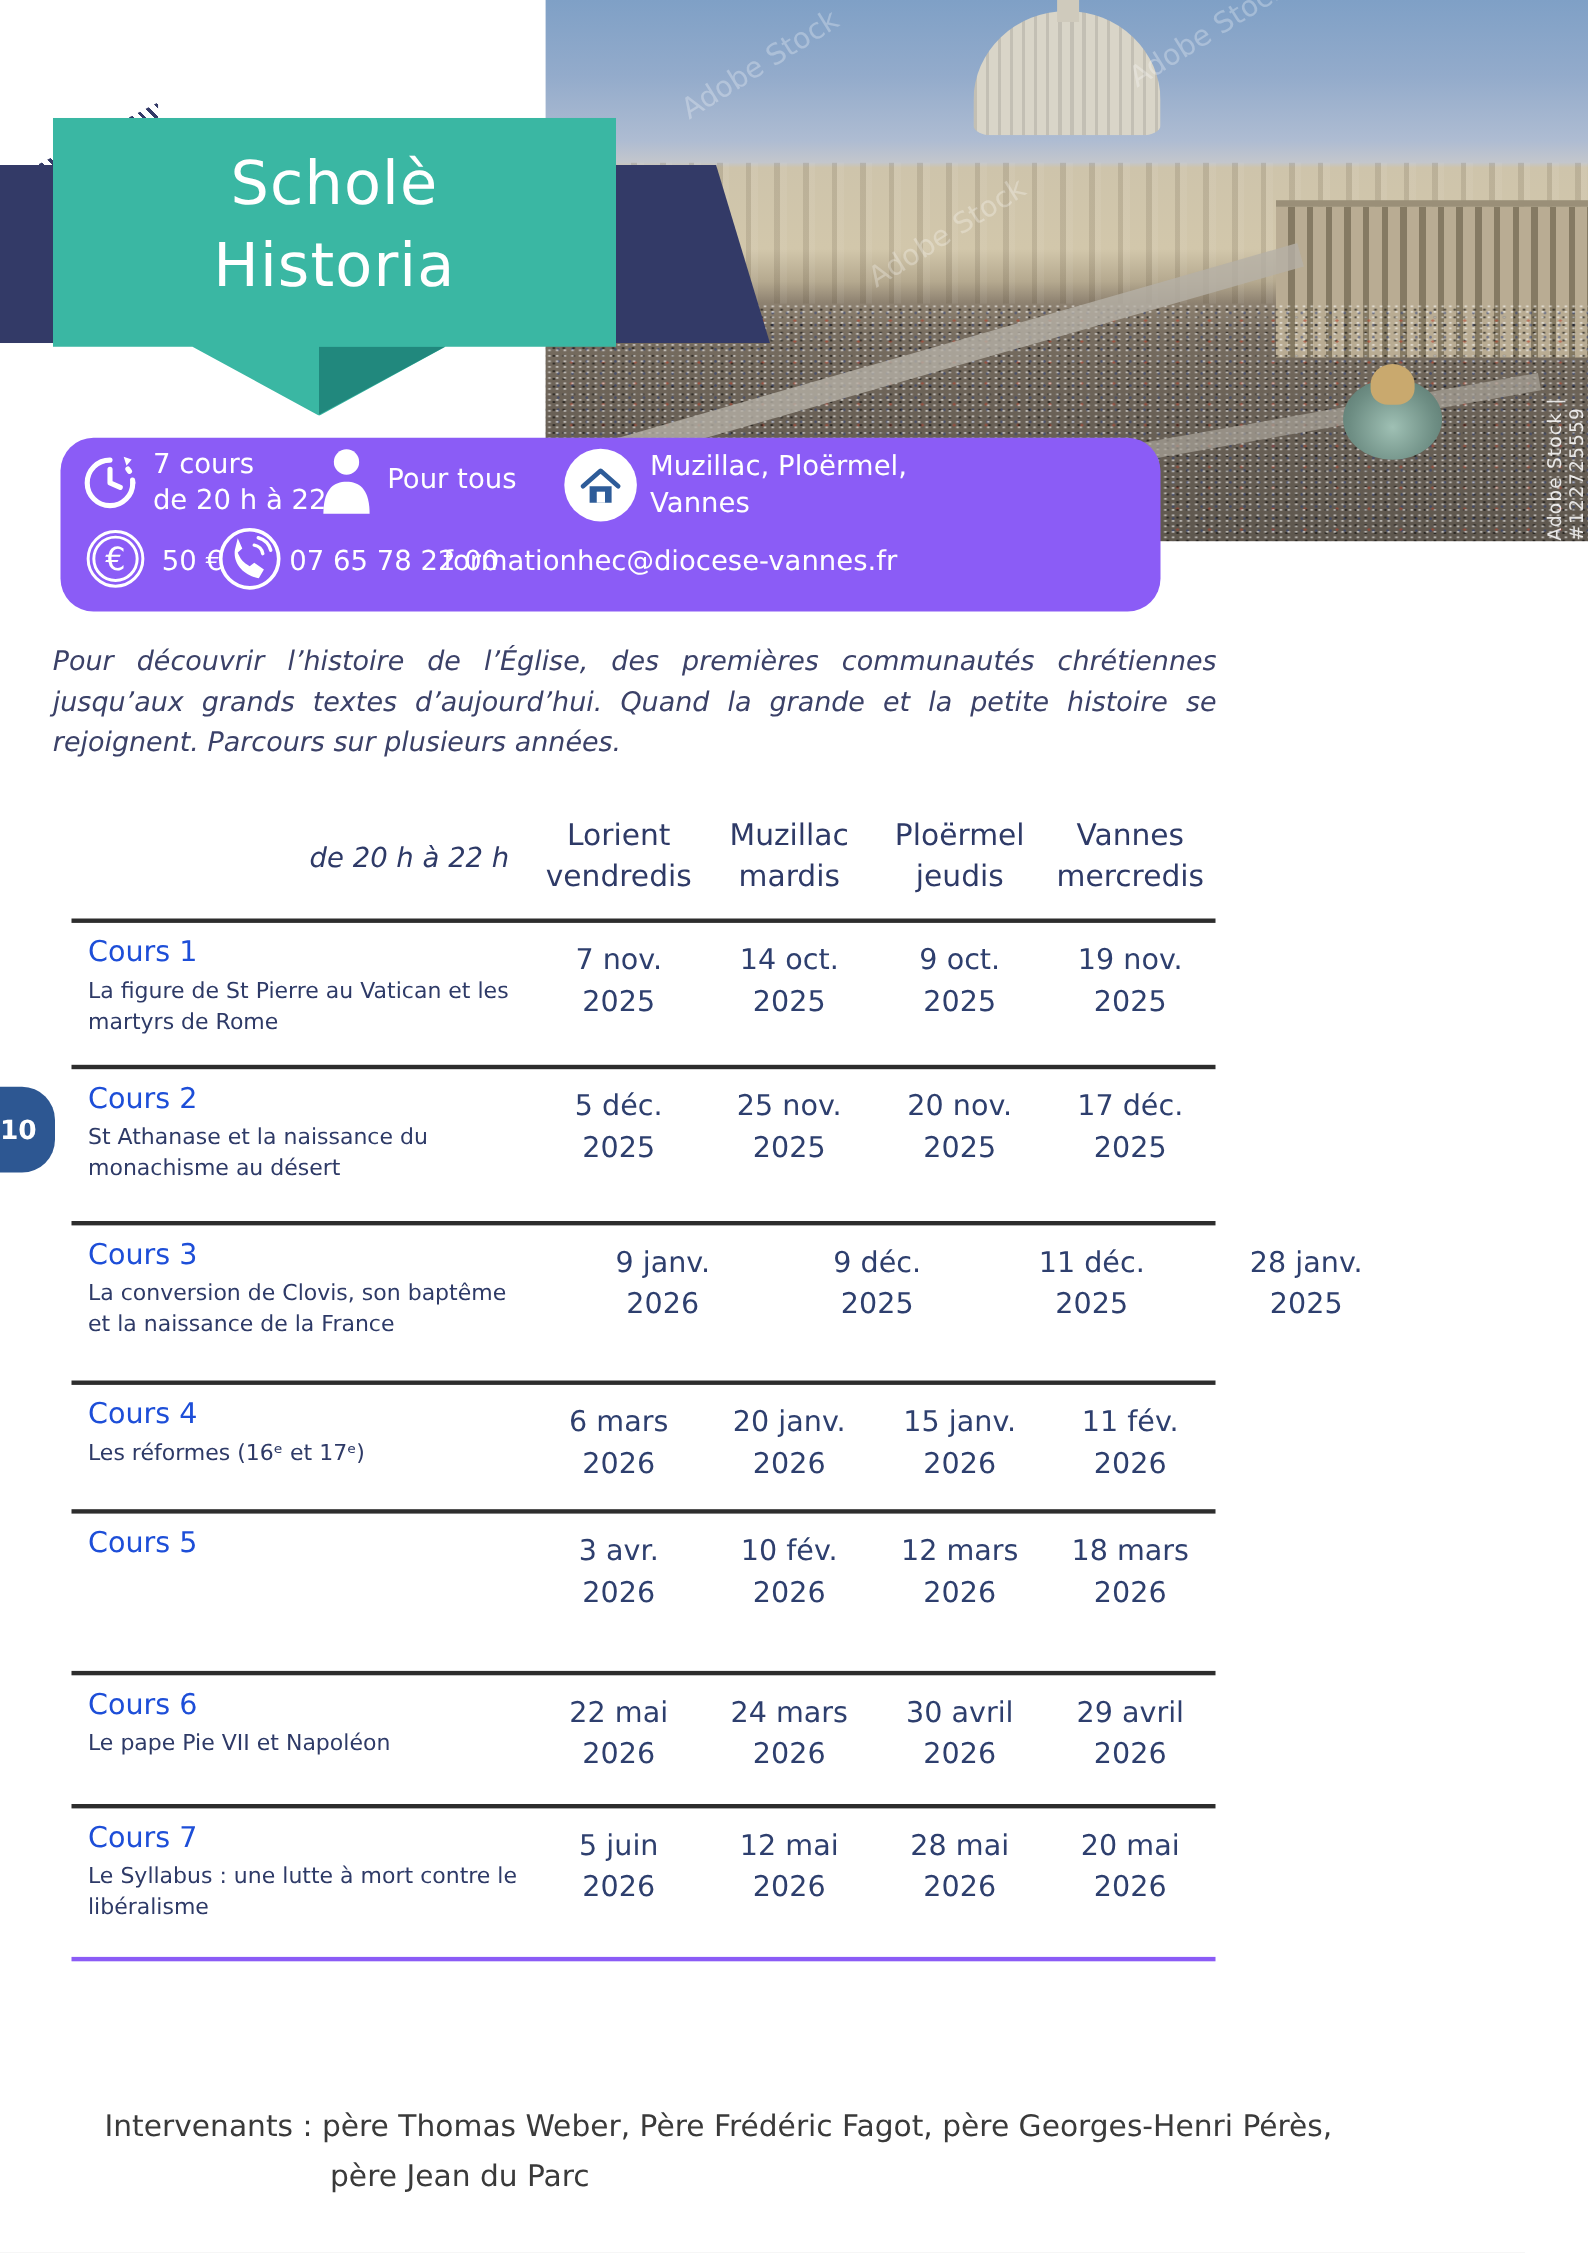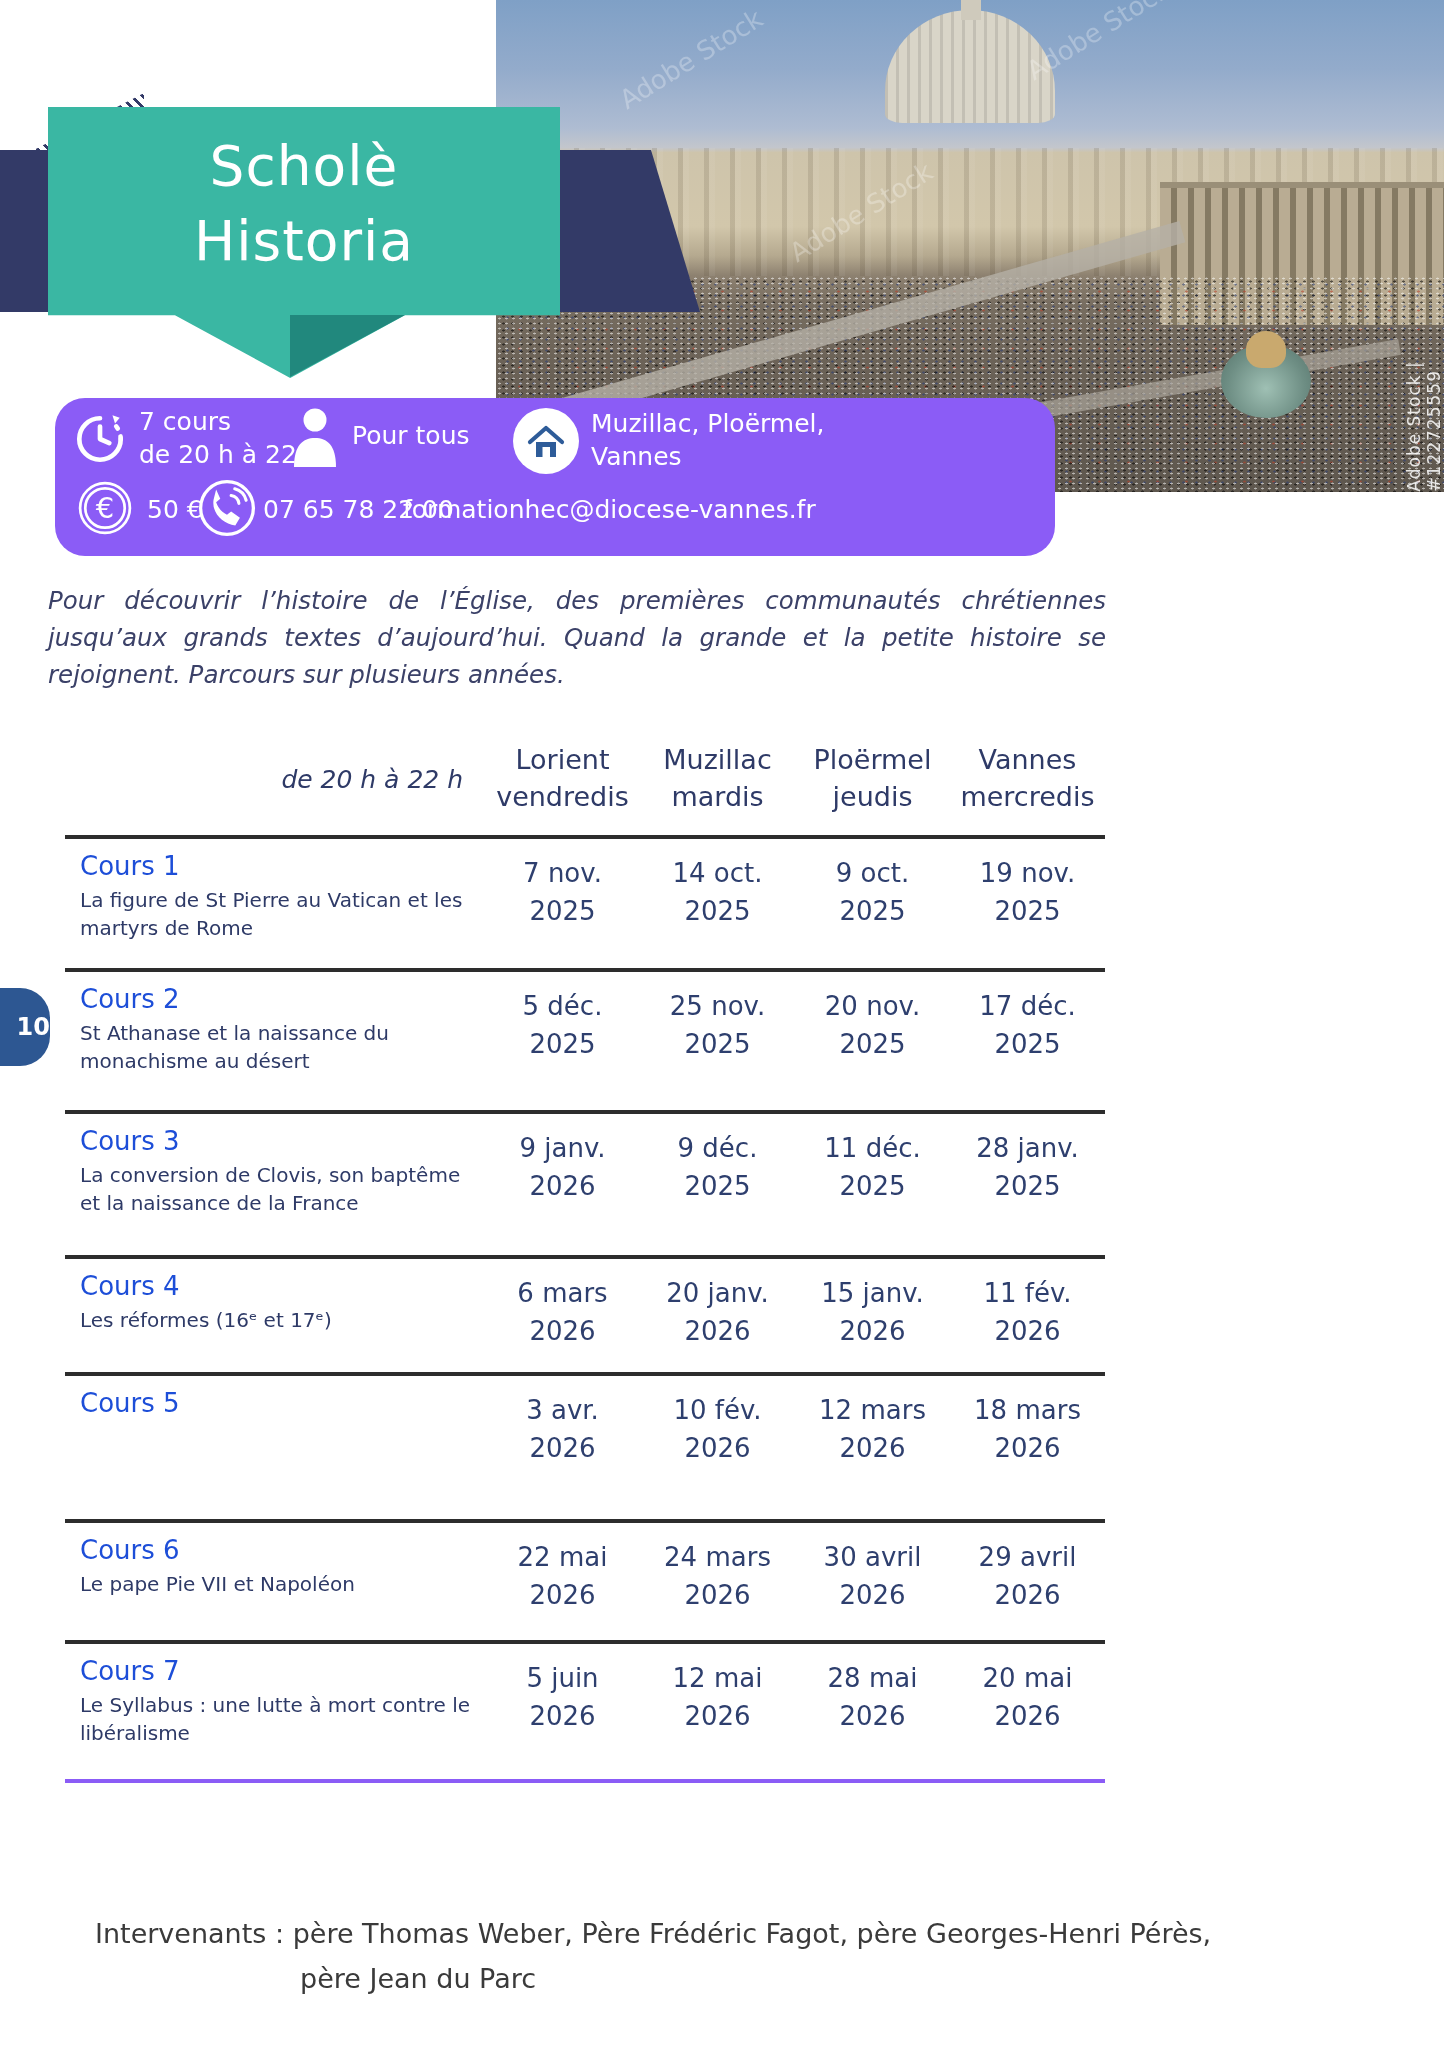--- a/index.html
+++ b/index.html
@@ -126,31 +126,31 @@
   .head-time { display:flex; align-items:center; justify-content:flex-end; padding-right:22px; }
   .time-label { font-style:italic; font-size:25px; color:#2e3a67; }
   .col-head { display:flex; flex-direction:column; align-items:center; justify-content:center;
               color:#2e3a67; font-size:27px; line-height:1.35; padding-top:10px; }
   .course-title { font-size:26px; color:#1d4ed8; margin-bottom:6px; }
   .course-subtitle { font-size:20px; color:#2e3a67; line-height:1.38; }
   #tbody .trow { border-top:4px solid #2d2d2d; }
   #tbody .trow:last-child { border-bottom:4px solid #8b5cf6; }
   #tbody .trow:nth-child(1) { min-height:133px; }
   #tbody .trow:nth-child(2) { min-height:142px; }
-  #tbody .trow:nth-child(3) { min-height:145px; }
+  #tbody .trow:nth-child(3) { min-height:145px;gap:40px; }
   #tbody .trow:nth-child(4) { min-height:117px; }
   #tbody .trow:nth-child(5) { min-height:147px; }
   #tbody .trow:nth-child(6) { min-height:121px; }
   #tbody .trow:nth-child(7) { min-height:143px; }
 
   
   .page-tab {
     position:absolute; left:0; top:988px; width:50px; height:78px; z-index:6;
     background:#2d5792; border-radius:0 30px 30px 0;
-    display:flex; align-items:center; justify-content:flex-end;
+    display:flex; align-items:center; justify-content:flex-start;
     color:#fff; font-size:24px; font-weight:bold;
   }
 
   
   .footer { position:absolute; left:95px; top:1912px; width:1160px; z-index:2;
             color:#3a3a3a; font-size:27px; line-height:1.65; }
   .footer .l2 { padding-left:205px; }
 </style>
 </head>
 <body>

